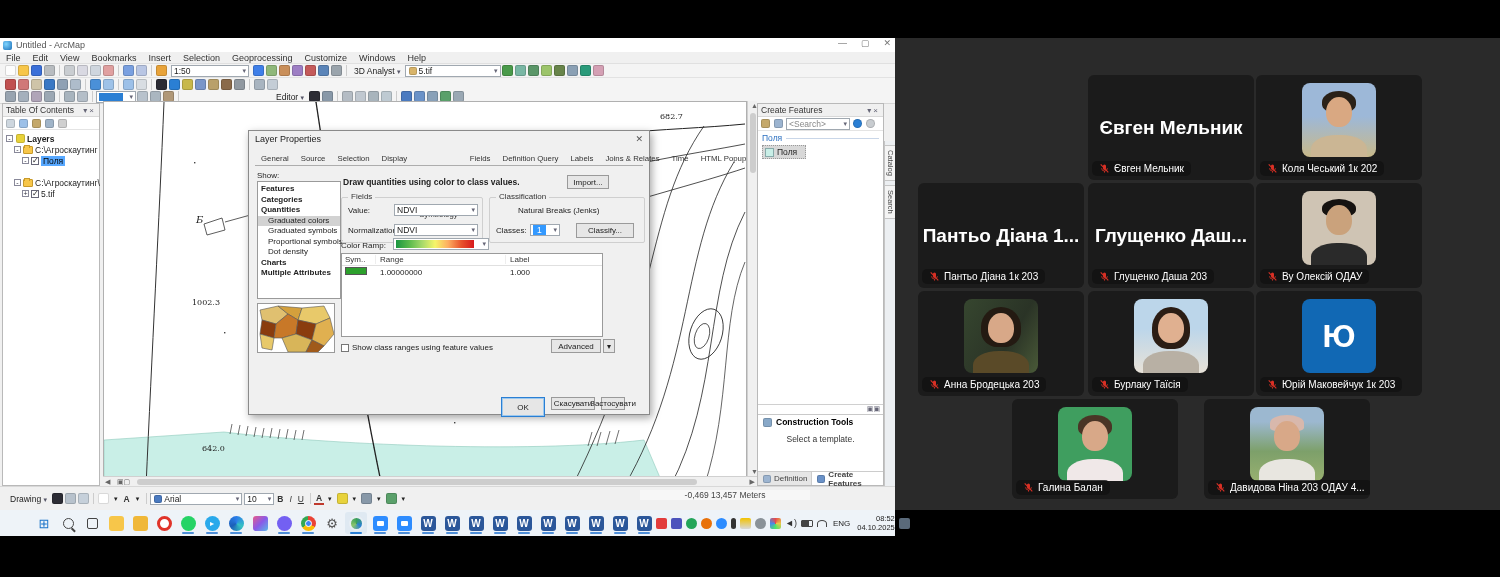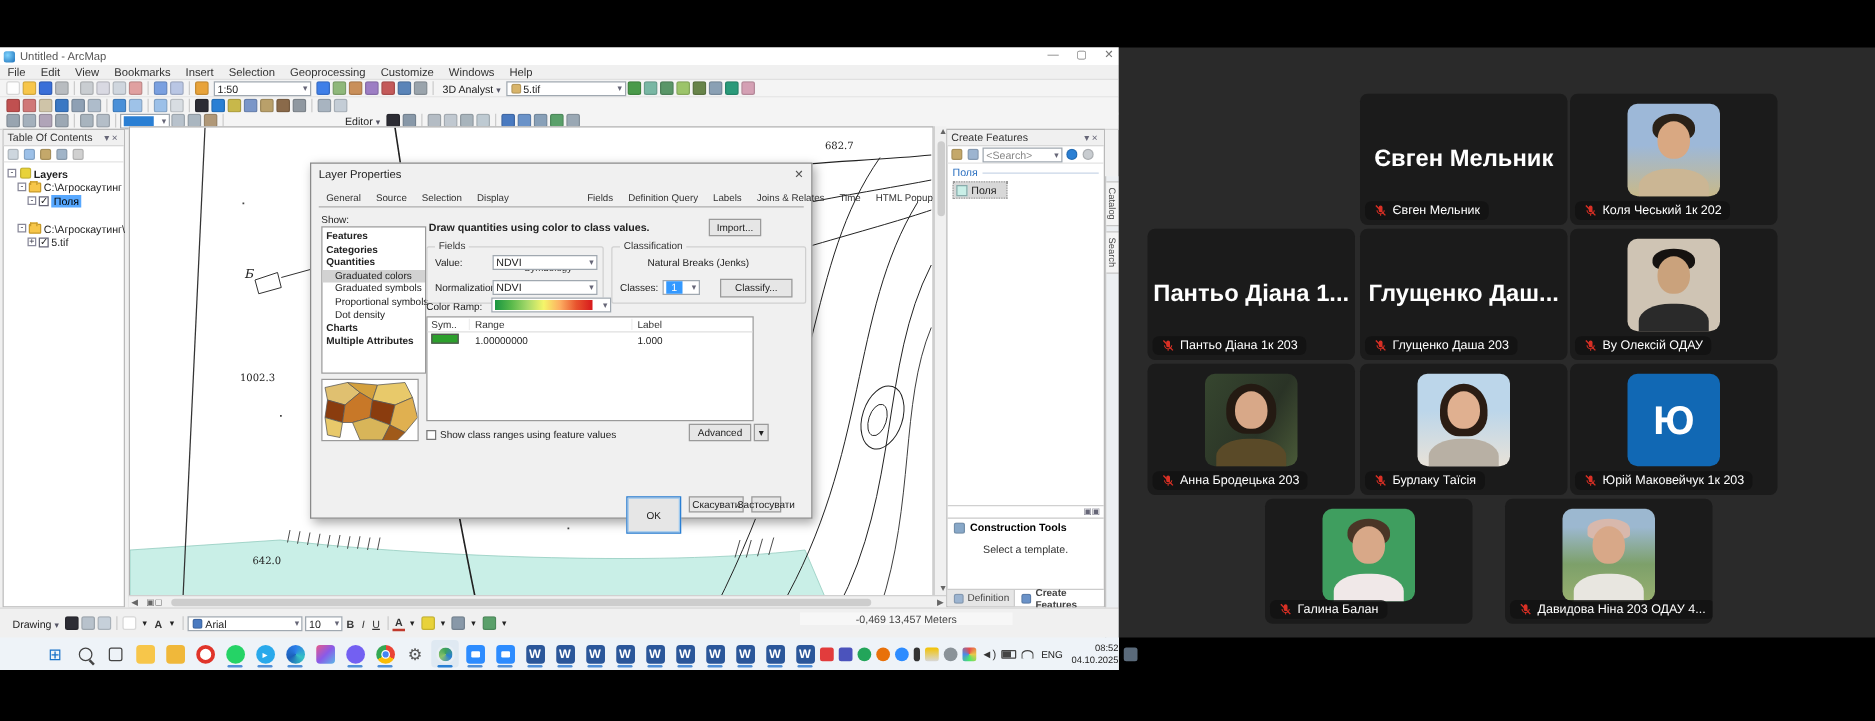--- a/index.html
+++ b/index.html
@@ -451,21 +451,21 @@
         </div>
       </div>
 
       <div style="position:absolute; left:92px; top:212px; display:flex; align-items:center; font-size:8px;">
         <span class="cbx"></span>
         <span>Show class ranges using feature values</span>
       </div>
       <button class="dbtn" style="left:302px; top:208px; width:50px; height:14px;">Advanced</button>
       <button class="dbtn" style="left:354px; top:208px; width:12px; height:14px;">▾</button>
 
-      <button class="dbtn focus" style="left:252px; top:266px; width:44px; height:30px;">OK</button>
+      <button class="dbtn focus" style="left:252px; top:266px; width:44px; height:20px;">OK</button>
       <button class="dbtn" style="left:302px; top:266px; width:44px; height:13px;">Скасувати</button>
       <button class="dbtn" style="left:352px; top:266px; width:24px; height:13px;">Застосувати</button>
     </div>
 
     <div class="panel" style="left:757px; top:65px; width:127px; height:383px;">
       <div class="phead">
         <span>Create Features</span>
         <span class="hicons"><span>▾</span><span>×</span></span>
       </div>
       <div style="height:14px; display:flex; align-items:center; gap:2px; padding:0 2px; border-bottom:1px solid #e4e4e4;">

